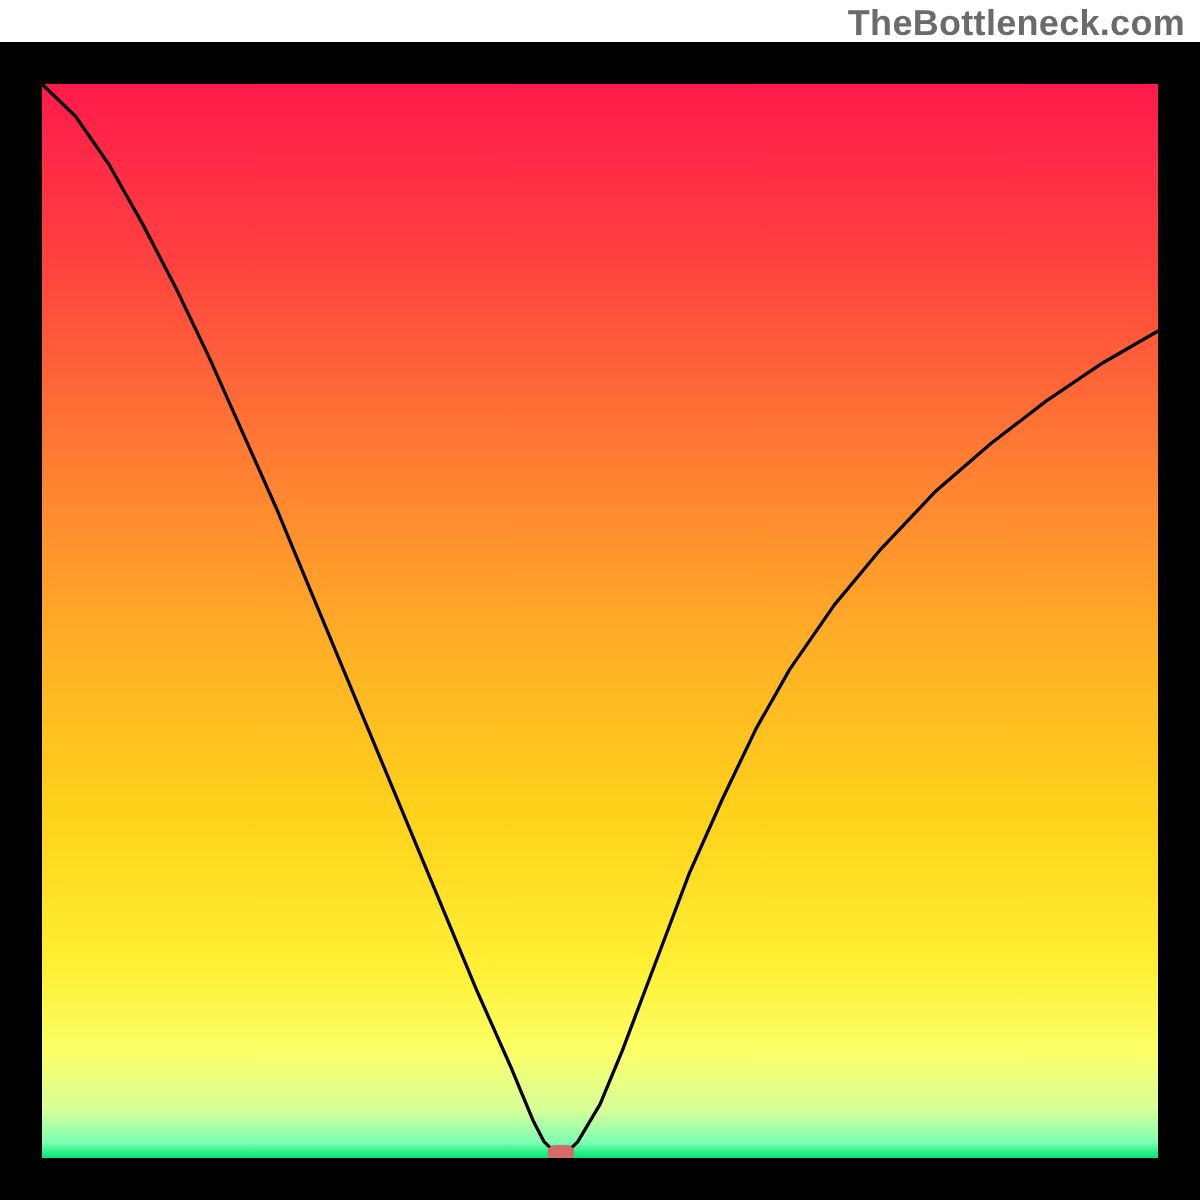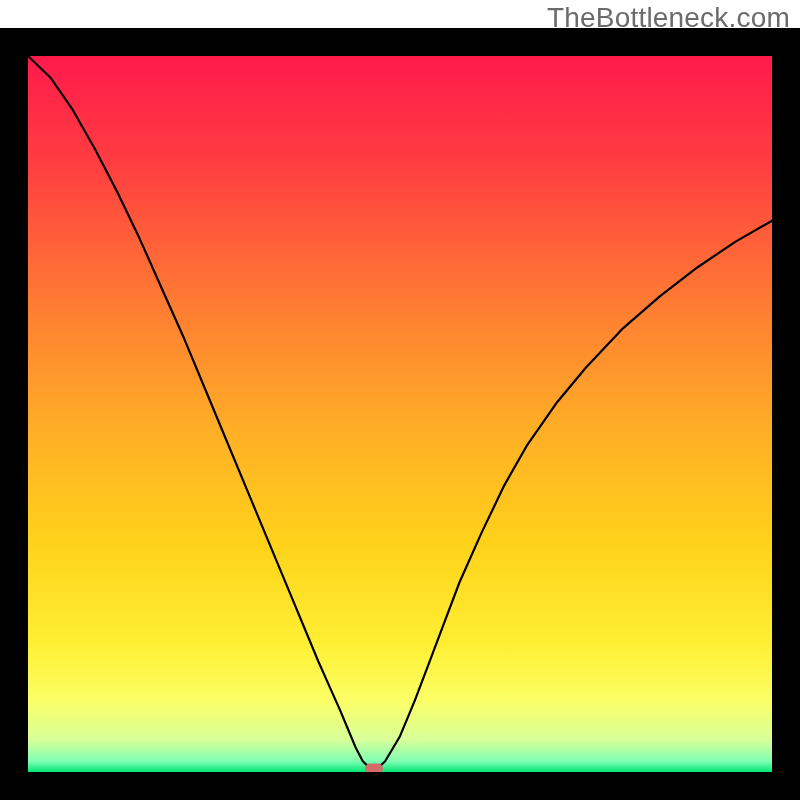--- a/index.html
+++ b/index.html
@@ -13,22 +13,22 @@
   }
   .wrap {
     position: relative;
     width: 800px;
     height: 800px;
   }
   .watermark {
     position: absolute;
     top: 2px;
     right: 10px;
-    font-size: 28px;
-    font-weight: 400;
+    font-size: 24px;
+    font-weight: 700;
     color: #6b6b6b;
     letter-spacing: 0.2px;
     z-index: 5;
   }
   svg.chart {
     position: absolute;
     left: 0;
     top: 28px;
     width: 800px;
     height: 772px;

